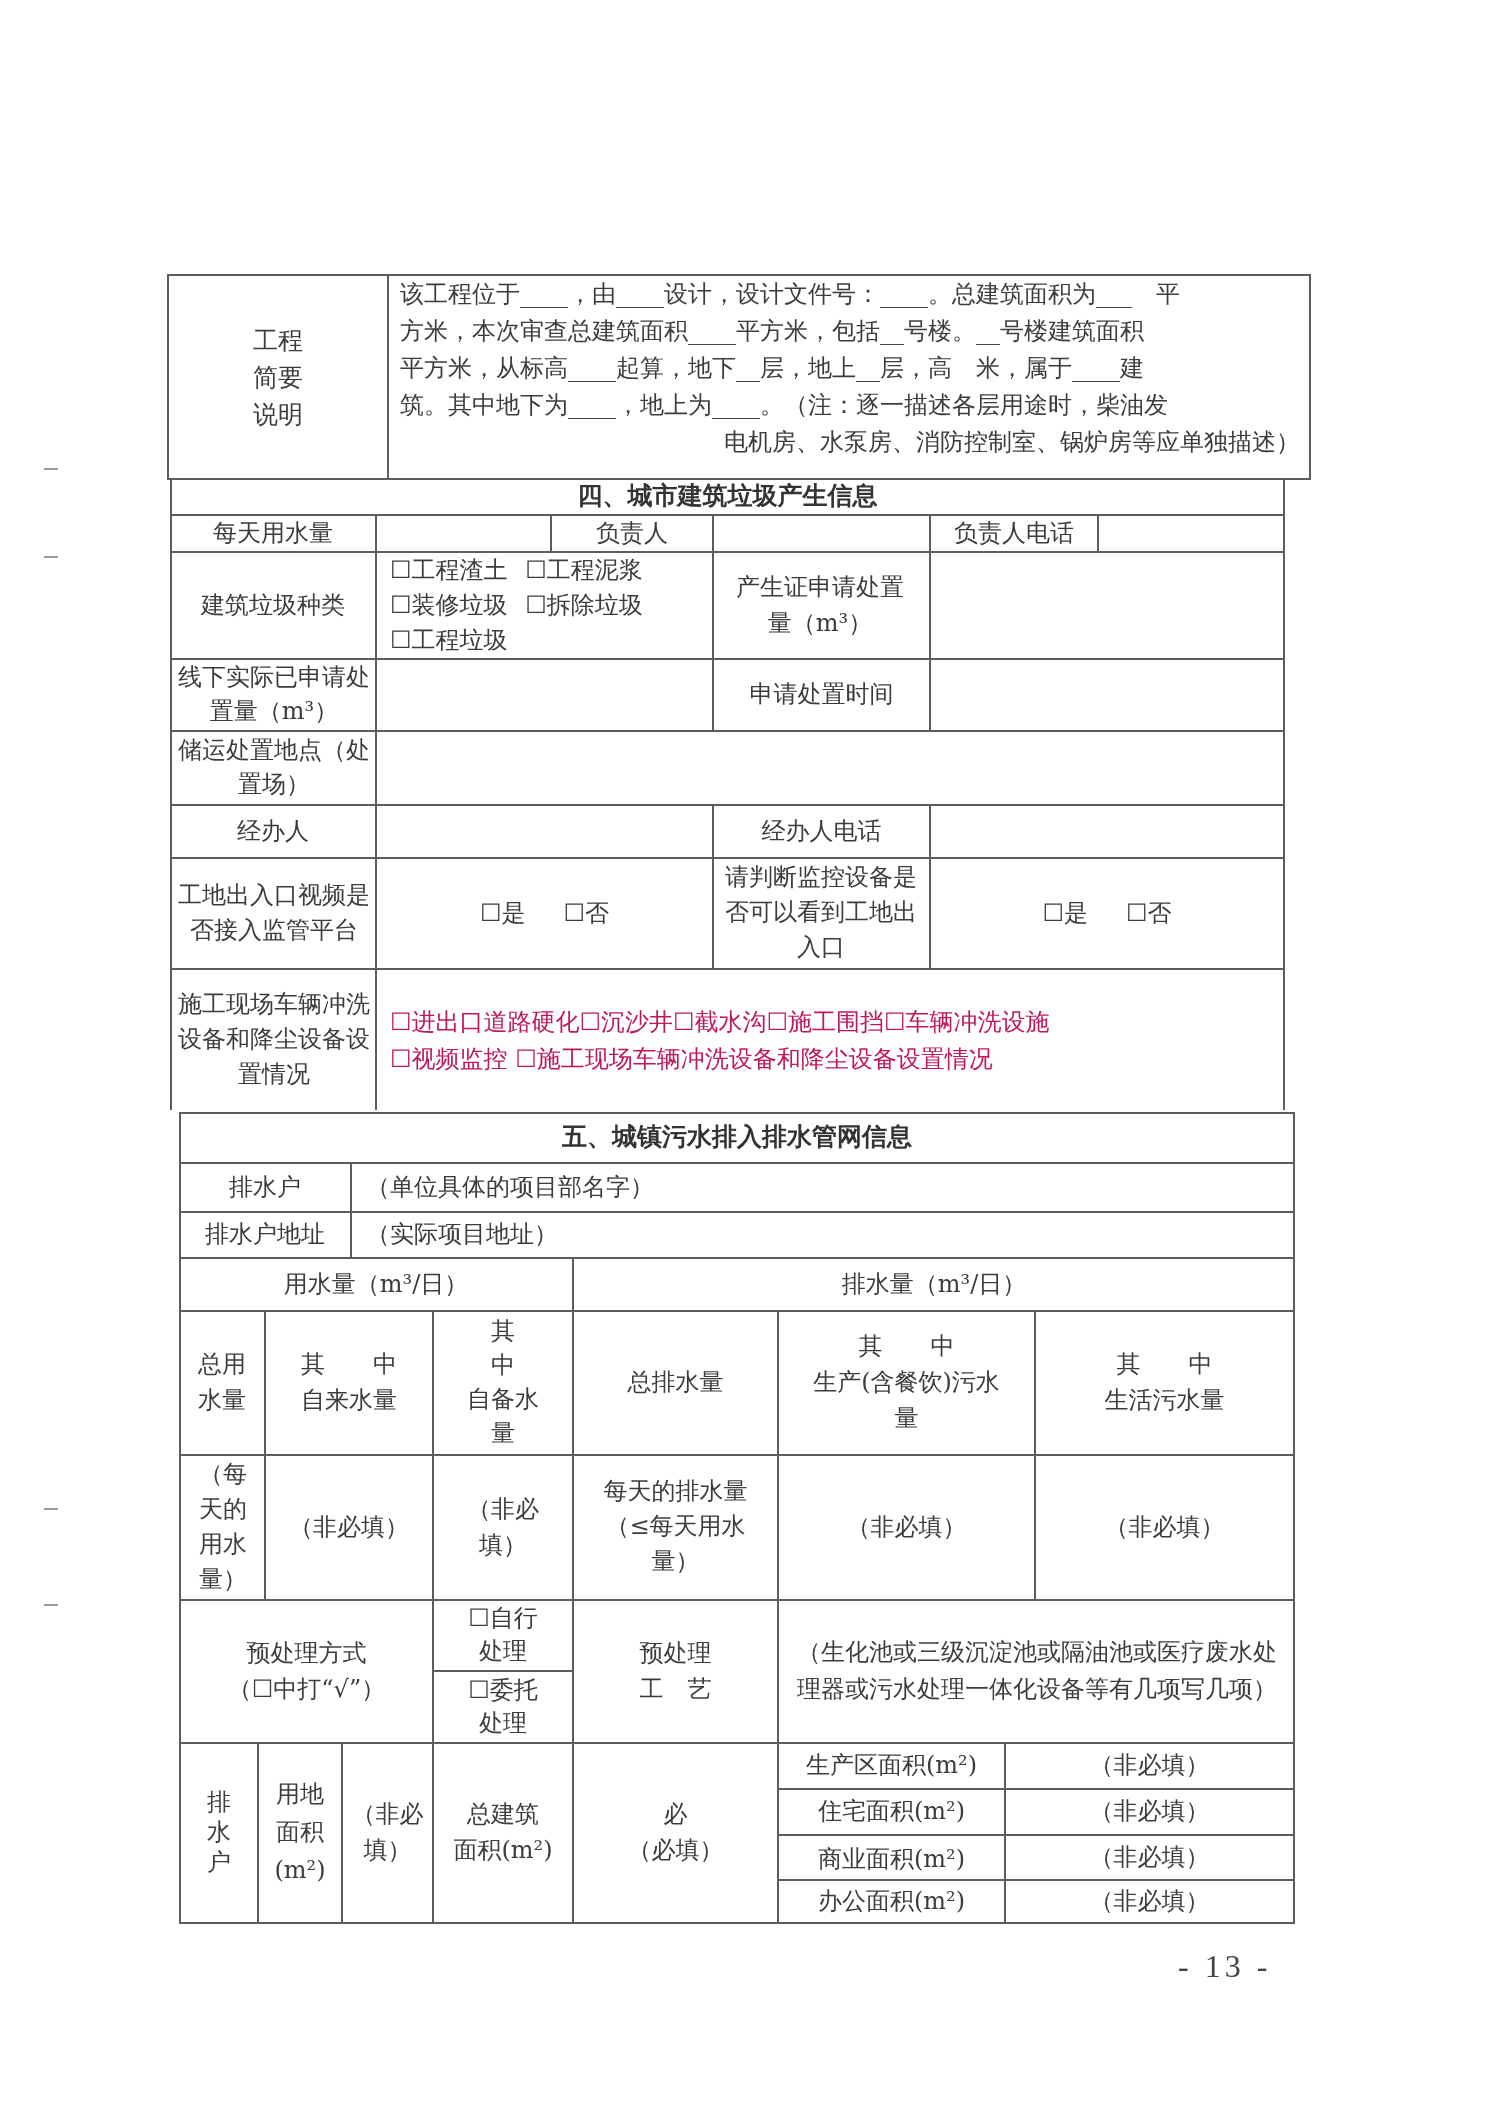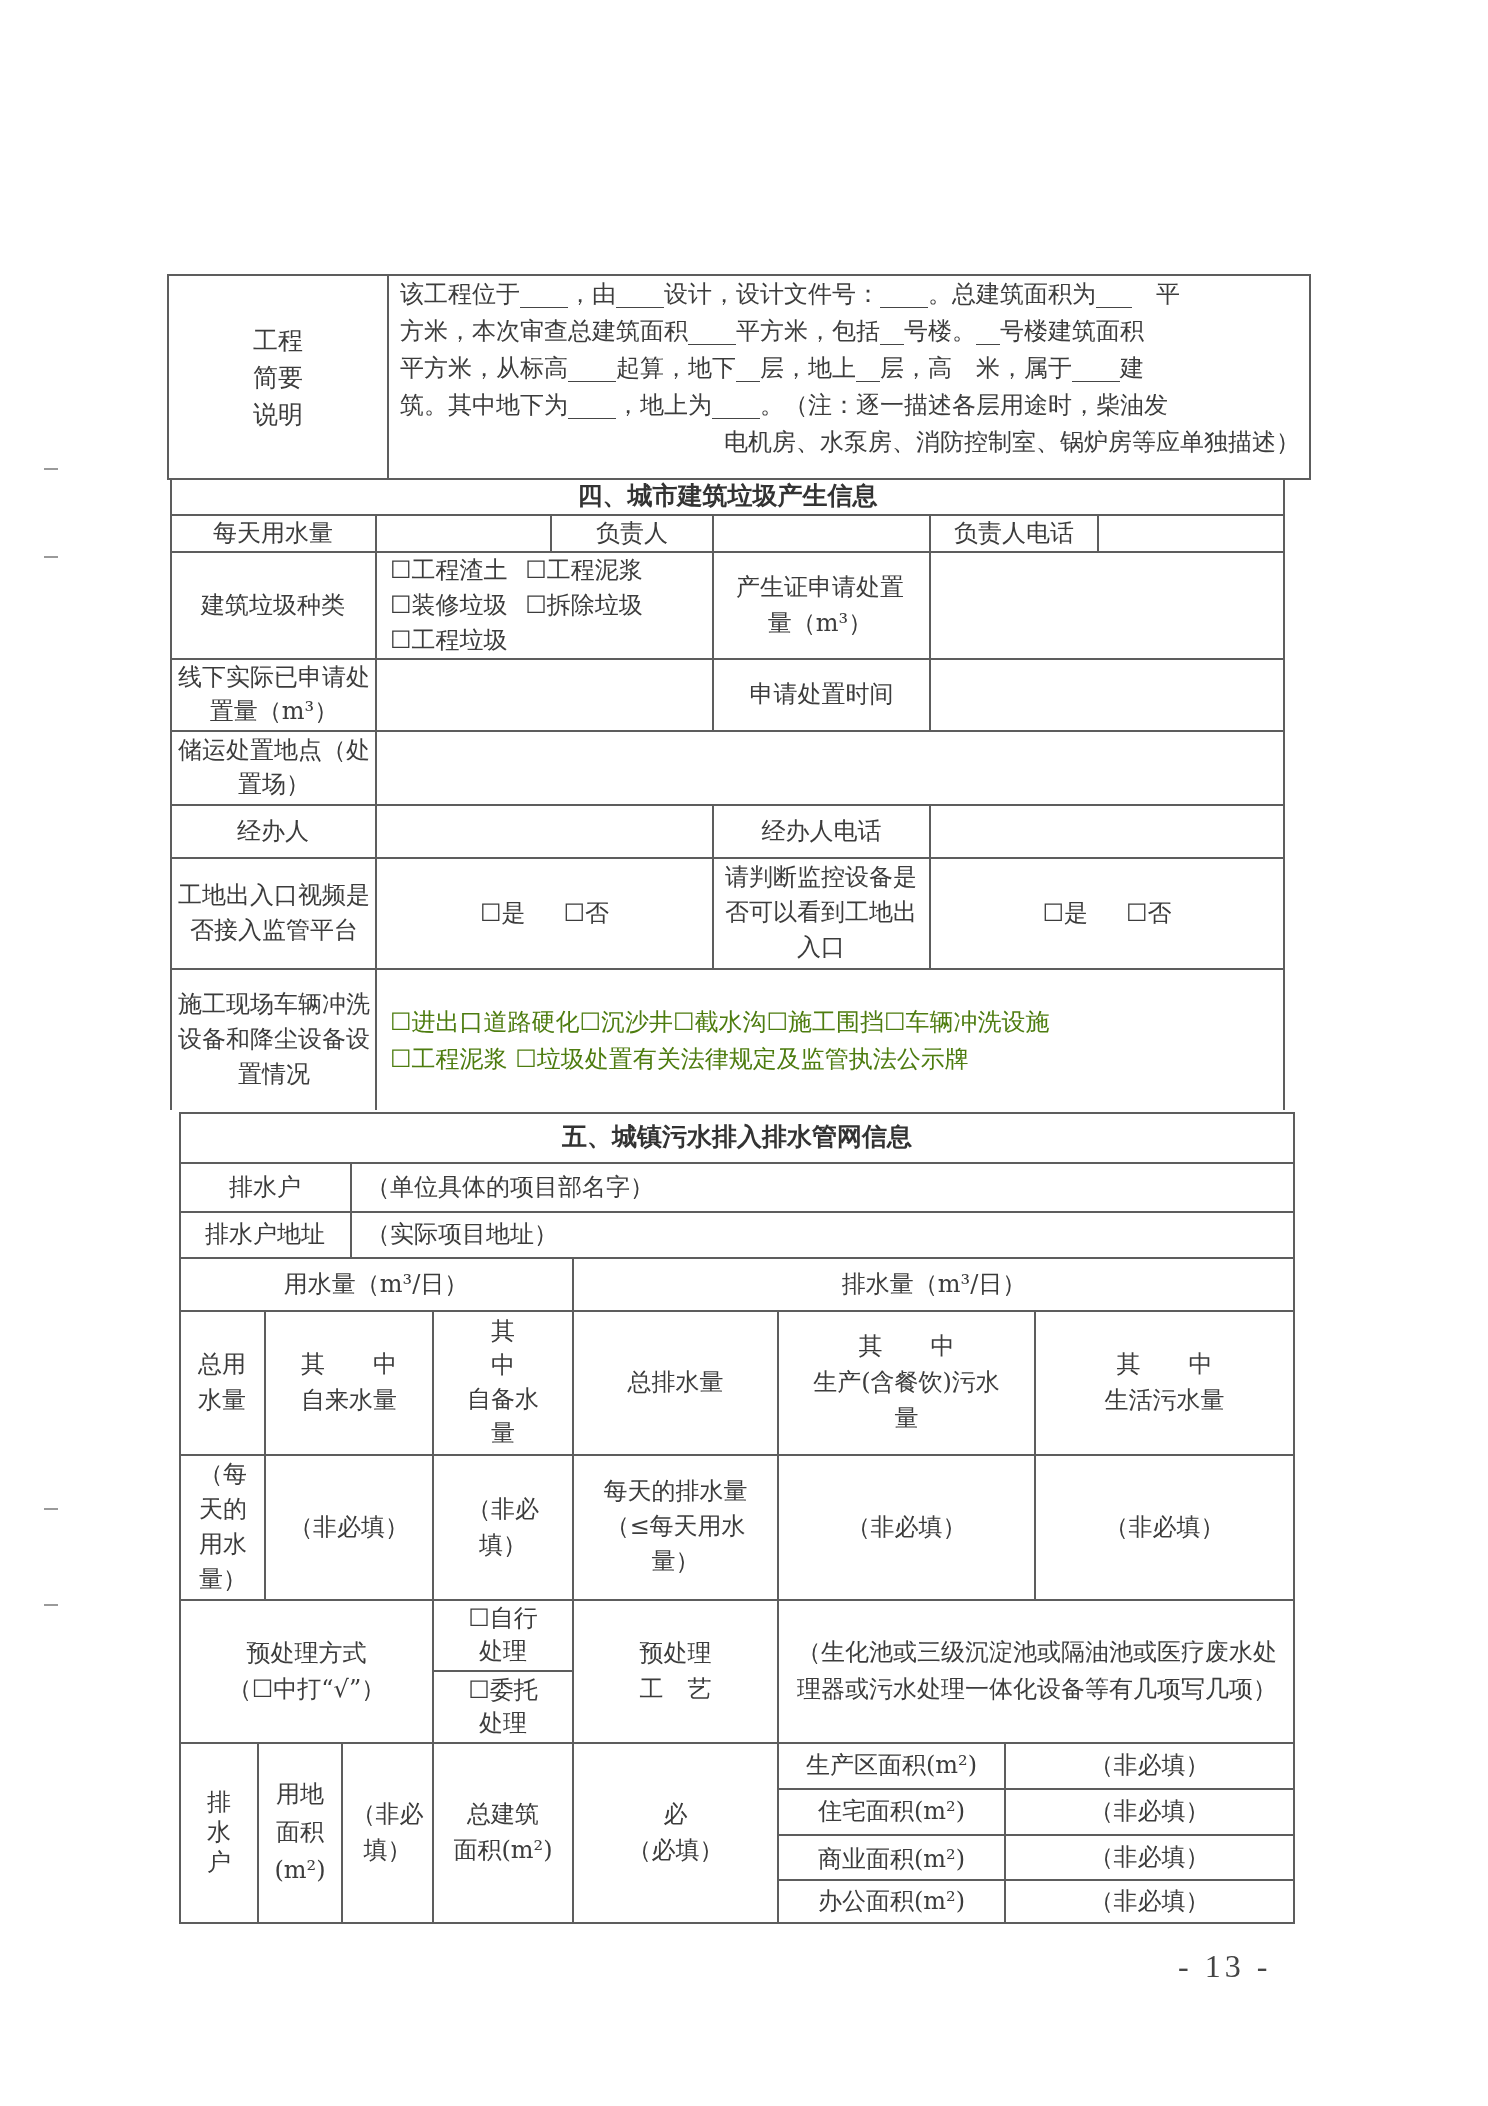--- a/index.html
+++ b/index.html
@@ -101,23 +101,23 @@
     <span>☐是</span>
     <span style="margin-left:38px">☐否</span>
   </div>
   <div class="cell" style="left:722px;top:857px;width:198px;height:111px;line-height:35px">请判断监控设备是否可以看到工地出入口</div>
   <div class="cell" style="left:931px;top:857px;width:352px;height:111px">
     <span>☐是</span>
     <span style="margin-left:38px">☐否</span>
   </div>
 
   <div class="cell" style="left:178px;top:968px;width:192px;height:142px;line-height:35px">施工现场车辆冲洗设备和降尘设备设置情况</div>
-  <div class="abs" style="left:390px;top:1004px;width:890px;font-size:24px;line-height:37px;color:#4d7c0f">
+  <div class="abs" style="left:390px;top:1004px;width:890px;font-size:24px;line-height:37px;color:#be185d">
     <div>☐进出口道路硬化☐沉沙井☐截水沟☐施工围挡☐车辆冲洗设施</div>
-    <div>☐工程泥浆 ☐垃圾处置有关法律规定及监管执法公示牌</div>
+    <div>☐视频监控 ☐施工现场车辆冲洗设备和降尘设备设置情况</div>
   </div>
 </div>
 
 <div>
   <div class="frame" style="left:179px;top:1112px;width:1116px;height:812px"></div>
 
   <div class="hline" style="left:179px;top:1162px;width:1116px"></div>
   <div class="hline" style="left:179px;top:1211px;width:1116px"></div>
   <div class="hline" style="left:179px;top:1257px;width:1116px"></div>
   <div class="hline" style="left:179px;top:1310px;width:1116px"></div>

